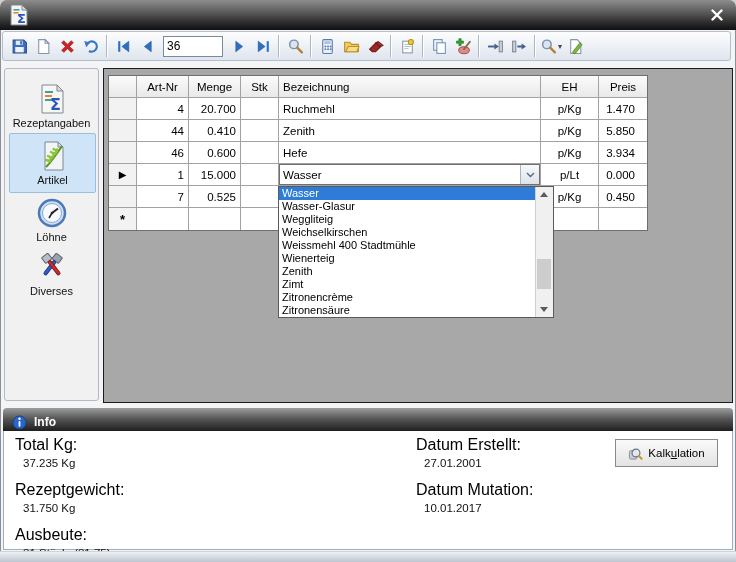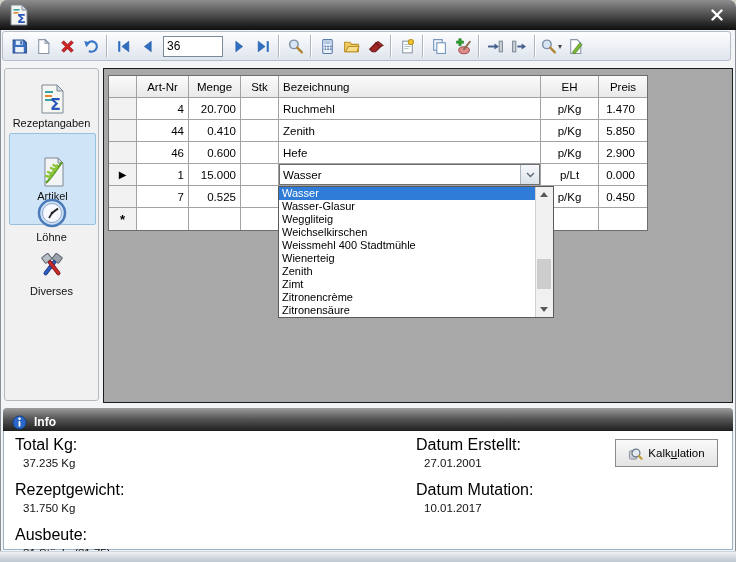--- a/index.html
+++ b/index.html
@@ -25,21 +25,21 @@
   .tsep{width:1px;height:22px;background:#aeb6c2;border-right:1px solid #fff;margin:0 3px;flex:0 0 auto;}
   .rec-box{width:52px;height:19px;border:1px solid #7a8a99;background:#fff;font:12px "Liberation Sans",sans-serif;
     padding:0 3px;margin:0 4px;flex:0 0 auto;}
   .dd-caret{font-size:8px;color:#444;margin-left:1px;}
 
   
   .sidebar{position:absolute;left:4px;top:68px;width:95px;height:333px;background:#f1f1f1;
     border:1px solid #b8b8c0;border-radius:3px;box-sizing:border-box;}
   .side-item{position:absolute;left:4px;width:85px;text-align:center;font-size:11px;color:#111;}
   .side-item svg{width:32px;height:32px;display:block;margin:0 auto 2px auto;}
-  .side-item.selected{background:#cfe4f7;border:1px solid #96bfe0;border-radius:2px;padding:22px 0;}
+  .side-item.selected{background:#cfe4f7;border:1px solid #96bfe0;border-radius:2px;padding:6px 0;}
   .si-1{top:14px;} .si-2{top:64px;} .si-3{top:128px;} .si-4{top:182px;}
 
   
   .main-panel{position:absolute;left:103px;top:68px;width:630px;height:335px;background:#a8a8a8;
     border:1px solid #1c1c1c;box-sizing:border-box;}
 
   
   .grid{position:absolute;left:108px;top:75px;width:540px;background:#fff;border:1px solid #6e6e6e;box-sizing:border-box;}
   .g-row{display:flex;height:22px;}
   .c{box-sizing:border-box;border-right:1px solid #a2a2a2;border-bottom:1px solid #a2a2a2;
@@ -330,21 +330,21 @@
       <div class="c e">p/Kg</div>
       <div class="c p">5.850</div>
     </div>
     <div class="g-row">
       <div class="c sel"></div>
       <div class="c a">46</div>
       <div class="c m">0.600</div>
       <div class="c s"></div>
       <div class="c b">Hefe</div>
       <div class="c e">p/Kg</div>
-      <div class="c p">2.900</div>
+      <div class="c p">3.934</div>
     </div>
     <div class="g-row">
       <div class="c sel">
           <span class="marker">▶</span>
         </div>
       <div class="c a">1</div>
       <div class="c m">15.000</div>
       <div class="c s"></div>
       <div class="c b combo-cell">
         <div class="combo">

